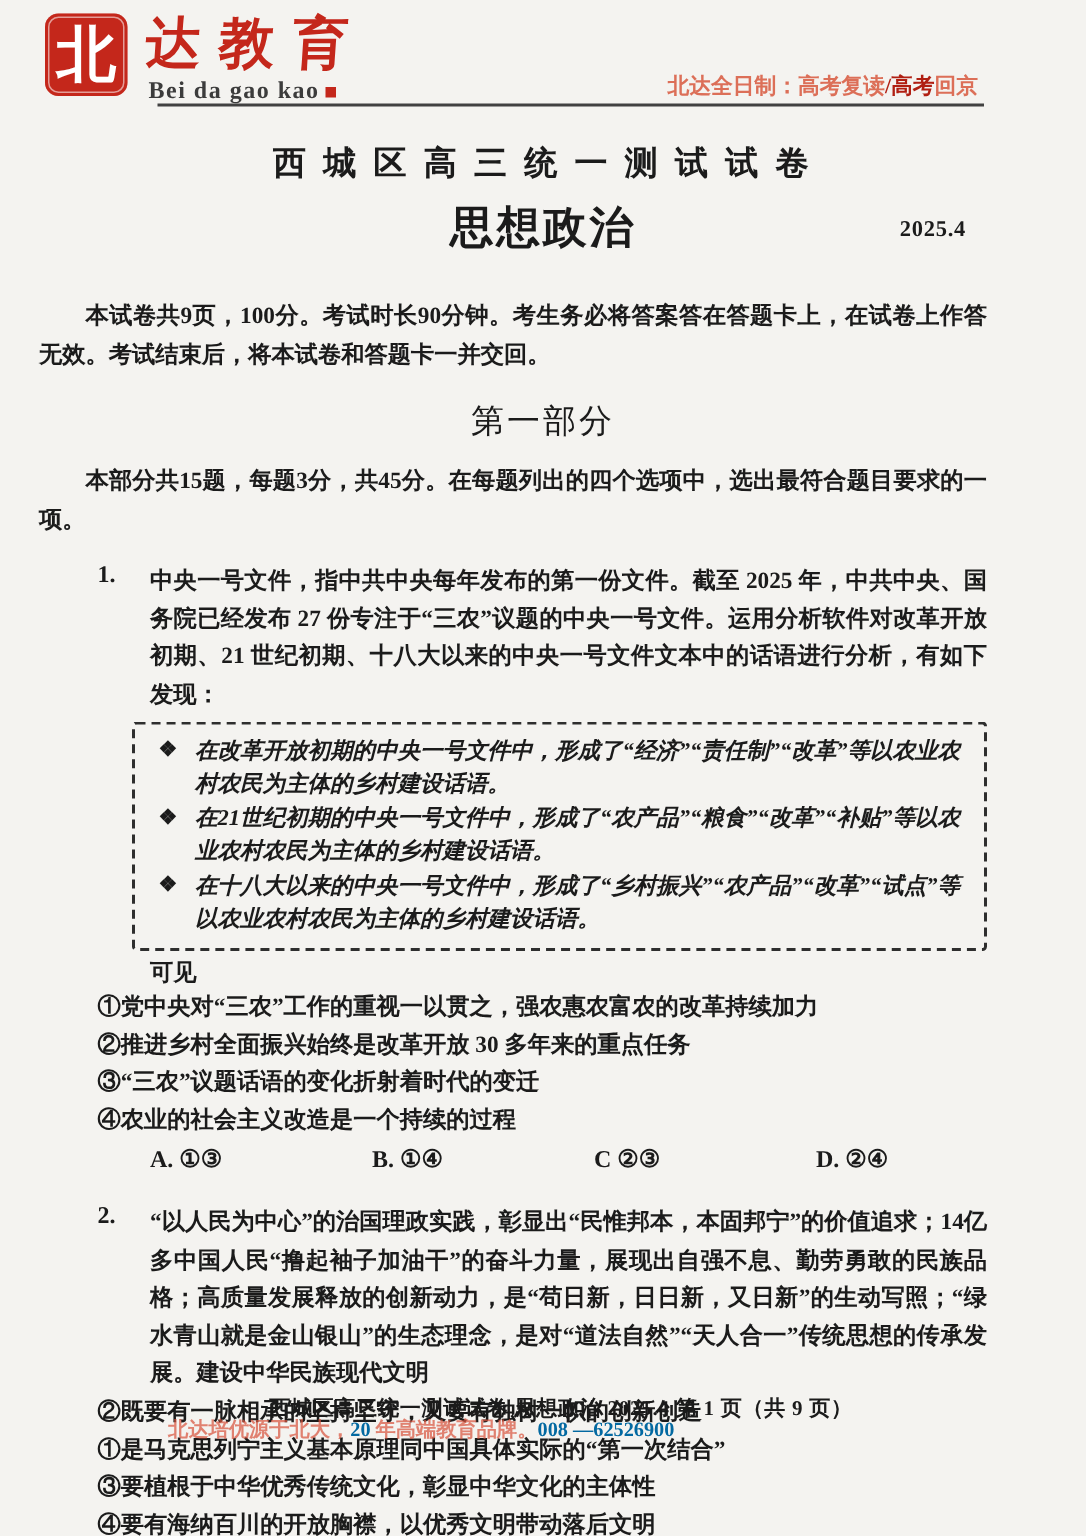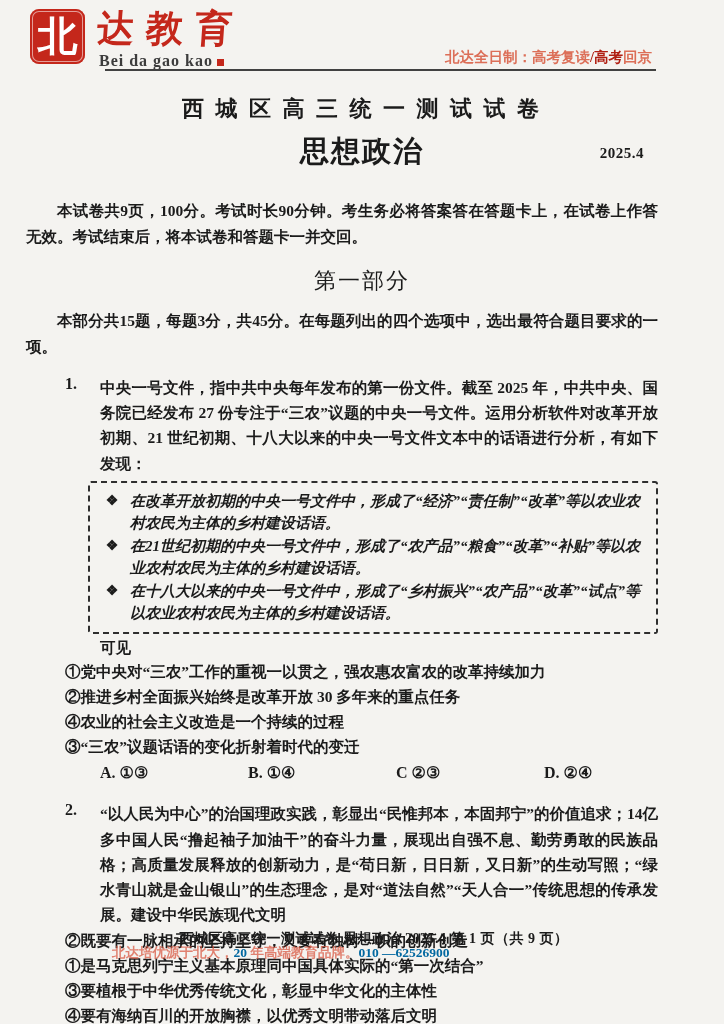--- a/index.html
+++ b/index.html
@@ -119,22 +119,22 @@
         <span class="box-text">在21世纪初期的中央一号文件中，形成了“农产品”“粮食”“改革”“补贴”等以农业农村农民为主体的乡村建设话语。</span>
       </div>
       <div class="box-item">
         <span class="bullet">❖</span>
         <span class="box-text">在十八大以来的中央一号文件中，形成了“乡村振兴”“农产品”“改革”“试点”等以农业农村农民为主体的乡村建设话语。</span>
       </div>
     </div>
     <div class="lead-in">可见</div>
     <div class="statement">①党中央对“三农”工作的重视一以贯之，强农惠农富农的改革持续加力</div>
     <div class="statement">②推进乡村全面振兴始终是改革开放 30 多年来的重点任务</div>
+    <div class="statement">③“三农”议题话语的变化折射着时代的变迁</div>
     <div class="statement">④农业的社会主义改造是一个持续的过程</div>
-    <div class="statement">③“三农”议题话语的变化折射着时代的变迁</div>
     <div class="choices">
       <span class="choice">A. ①③</span>
       <span class="choice">B. ①④</span>
       <span class="choice">C ②③</span>
       <span class="choice">D. ②④</span>
     </div>
   </section>
 
   <section class="question q2">
     <div class="q-row">
@@ -143,16 +143,16 @@
     </div>
     <div class="statement">②既要有一脉相承的坚持坚守，又要有独树一帜的创新创造</div>
     <div class="statement">①是马克思列宁主义基本原理同中国具体实际的“第一次结合”</div>
     <div class="statement">③要植根于中华优秀传统文化，彰显中华文化的主体性</div>
     <div class="statement">④要有海纳百川的开放胸襟，以优秀文明带动落后文明</div>
 
   </section>
 
   <div class="footer-black">西城区高三统一测试试卷  思想政治 2025.4   第 1 页（共 9 页）</div>
   <div class="footer-red">
-    <span class="promo-faded">北达培优源于北大，</span><span class="promo-strong">20</span><span class="promo-faded"> 年高端教育品牌。</span><span class="promo-strong">010 —62526900</span>
+    <span class="promo-faded">北达培优源于北大，</span><span class="promo-strong">20</span><span class="promo-faded"> 年高端教育品牌。</span><span class="promo-strong">008 —62526900</span>
   </div>
 
 </div>
 
 </body></html>

